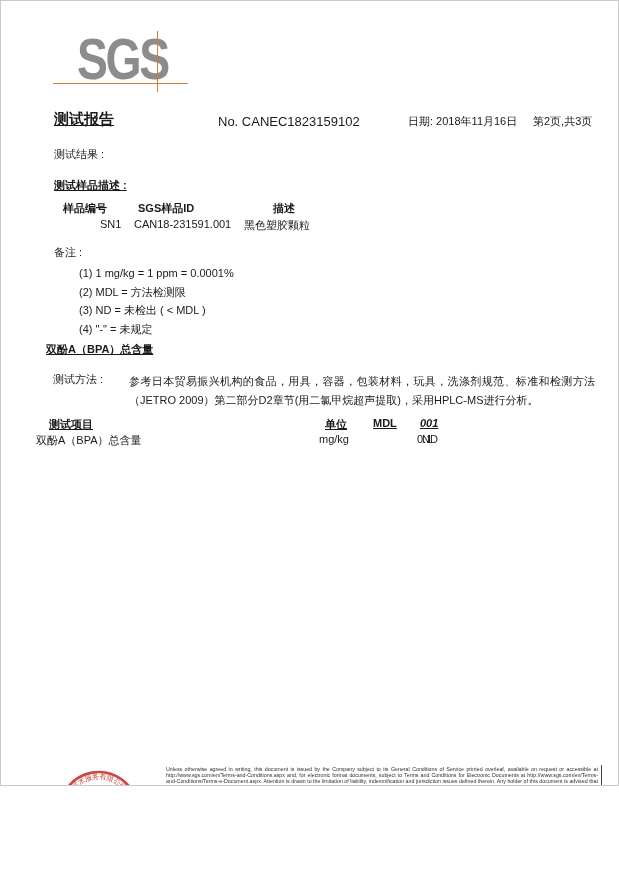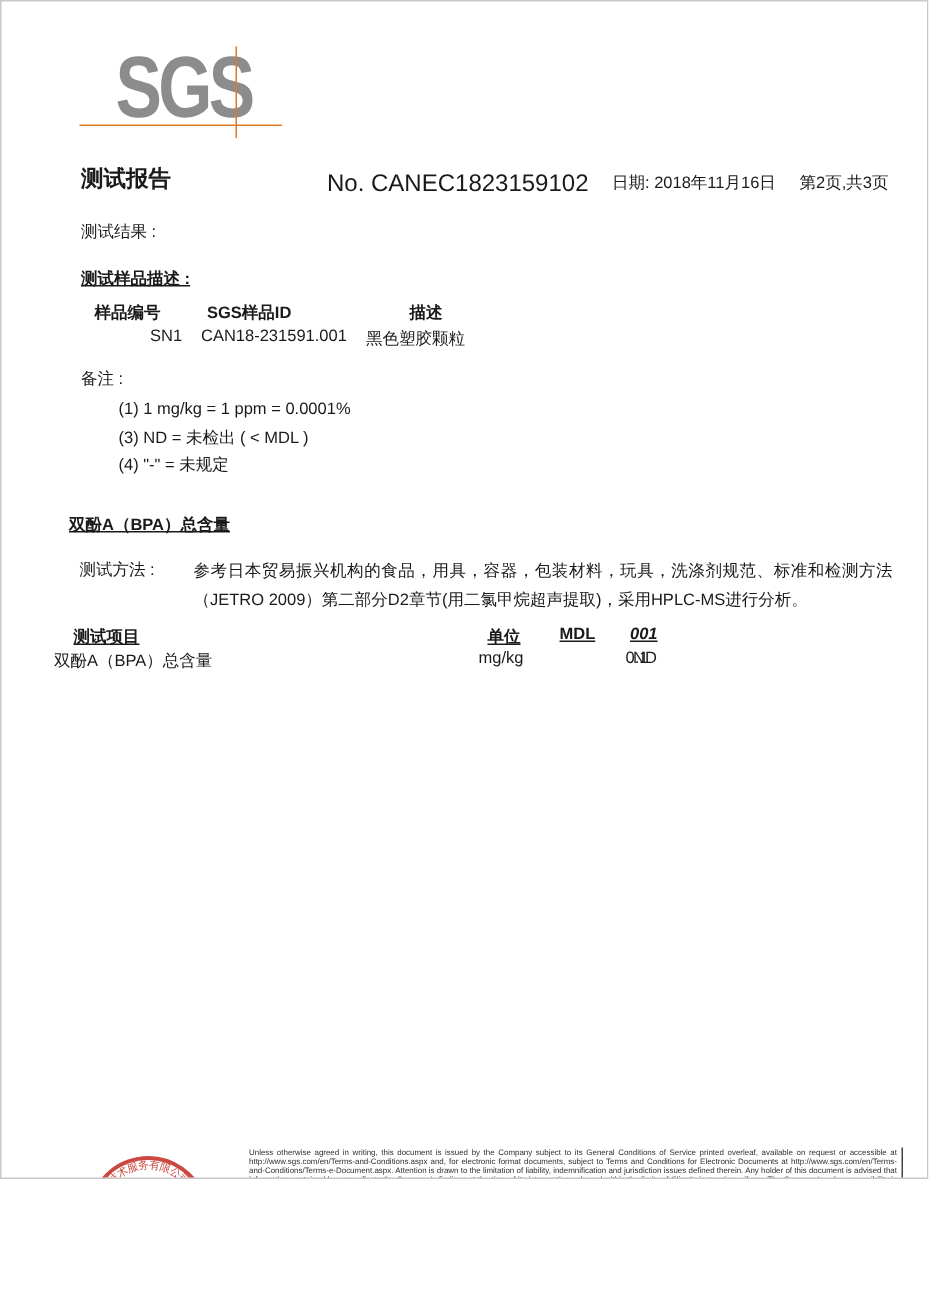--- a/index.html
+++ b/index.html
@@ -10,22 +10,22 @@
   }
   .abs{position:absolute;}
   
   .logo-text{
     left:76px;top:30px;font-weight:bold;font-size:58px;line-height:56px;
     color:#8c8c8c;letter-spacing:-3px;transform:scaleX(0.80);transform-origin:left top;
   }
   .logo-vline{left:156px;top:30px;width:1px;height:61px;background:#dd7a28;}
   .logo-hline{left:52px;top:82px;width:135px;height:1px;background:#dd7a28;}
   
-  .doc-title{left:53px;top:109px;font-size:15px;font-weight:bold;}
-  .report-no{left:217px;top:113px;font-size:16px;}
+  .doc-title{left:53px;top:109px;font-size:15px;font-weight:bold;text-decoration:underline;}
+  .report-no{left:217px;top:113px;font-size:13px;}
   .report-date{left:407px;top:113px;font-size:11px;}
   .page-ind{left:532px;top:113px;font-size:11px;}
   
   .t11{font-size:11px;}
   .bold{font-weight:bold;}
   .und{text-decoration:underline;}
   .ital{font-style:italic;}
   .results-label{left:53px;top:146px;}
   .sample-heading{left:53px;top:177px;}
   .notes-label{left:53px;top:244px;}
@@ -73,20 +73,21 @@
     <span class="abs t11 bold" style="left:137px;top:200px;">SGS样品ID</span>
     <span class="abs t11 bold" style="left:243px;top:200px;margin-left:29px;">描述</span>
     <span class="abs t11" style="left:73px;top:217px;margin-left:26px;">SN1</span>
     <span class="abs t11" style="left:133px;top:217px;">CAN18-231591.001</span>
     <span class="abs t11" style="left:243px;top:217px;">黑色塑胶颗粒</span>
   </div>
 
   <div class="abs t11 notes-label">备注 :</div>
   <div class="abs t11 notes-block">
     <div>(1) 1 mg/kg = 1 ppm = 0.0001%</div>
+    <div>(2) MDL = 方法检测限</div>
     <div>(3) ND = 未检出 ( &lt; MDL )</div>
     <div>(4) "-" = 未规定</div>
   </div>
 
   <div class="abs t11 bold und bpa-heading">双酚A（BPA）总含量</div>
   <div class="abs t11 method-label">测试方法 :</div>
   <div class="abs t11 method-text">参考日本贸易振兴机构的食品，用具，容器，包装材料，玩具，洗涤剂规范、标准和检测方法（JETRO 2009）第二部分D2章节(用二氯甲烷超声提取)，采用HPLC-MS进行分析。</div>
 
   <div>
     <span class="abs t11 bold und" style="left:48px;top:416px;">测试项目</span>

